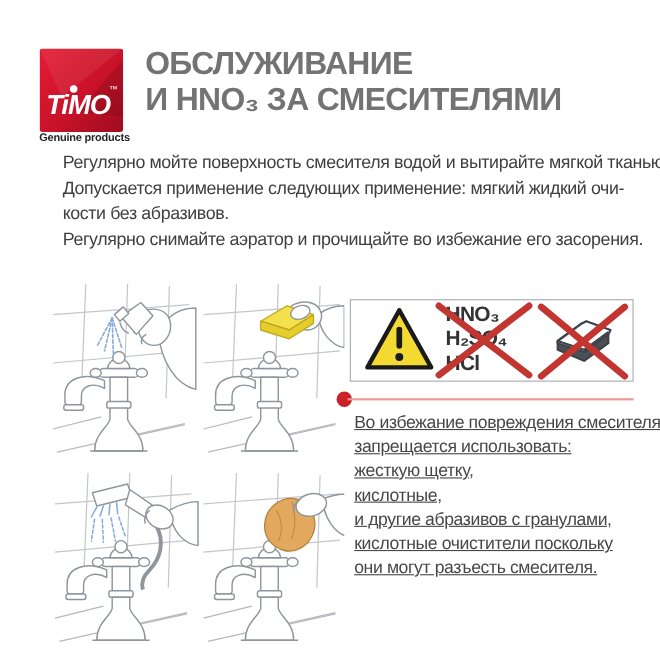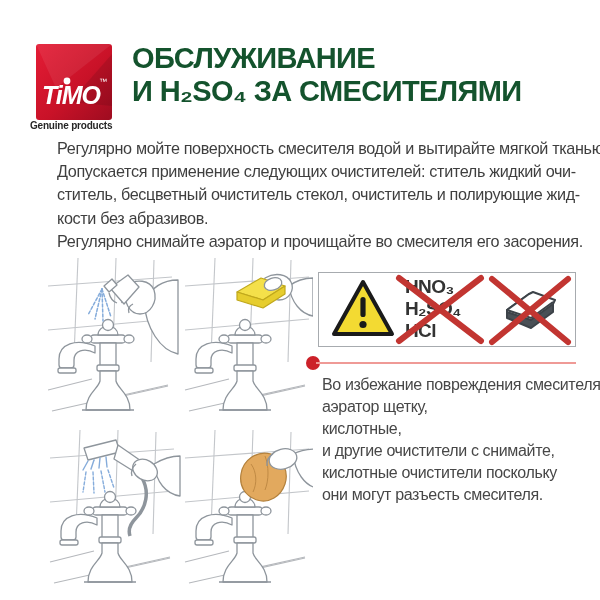--- a/index.html
+++ b/index.html
@@ -4,27 +4,27 @@
 <style>
   html,body{margin:0;padding:0;background:#e8e8e8;}
   .page{
     position:relative;width:600px;height:600px;margin:0 auto;
     background:#ffffff;overflow:hidden;
     font-family:"Liberation Sans","DejaVu Sans",sans-serif;
   }
   
   .logo-square{position:absolute;left:36px;top:44px;width:76px;height:60px;}
   .logo-tagline{
-    position:absolute;left:30px;top:120px;width:88px;text-align:left;
+    position:absolute;left:30px;top:120px;width:88px;text-align:right;
     font-size:10px;font-weight:bold;color:#262626;letter-spacing:-0.2px;
   }
   
   .title{
     position:absolute;left:132px;top:42px;margin:0;
-    font-size:29px;line-height:33px;font-weight:bold;color:#14532d;
+    font-size:29px;line-height:33px;font-weight:bold;color:#737373;
     letter-spacing:-0.6px;white-space:nowrap;
   }
   .title span{display:block;}
   
   .intro{
     position:absolute;left:57px;top:137px;width:510px;
     font-size:16.2px;line-height:23.2px;color:#3f3f3f;letter-spacing:-0.35px;
   }
   .tline{white-space:nowrap;}
   
@@ -50,21 +50,21 @@
   }
   .sep-line{
     position:absolute;left:316px;top:362px;width:260px;height:1.5px;
     background:#ef9a96;
   }
   
   .caution{
     position:absolute;left:322px;top:374px;width:262px;
     font-size:16px;line-height:22px;color:#474747;letter-spacing:-0.35px;
   }
-  .cline{white-space:nowrap;}
+  .cline{white-space:nowrap;text-decoration:underline;}
 </style>
 </head>
 <body>
 
 <div class="page">
 
   <div class="logo-square">
     <svg width="76" height="76" viewBox="0 0 76 76">
       <defs>
         <linearGradient id="lgred" x1="0" y1="0" x2="1" y2="1">
@@ -78,29 +78,28 @@
       <polygon points="76,10 76,62 34,58" fill="#000000" opacity="0.10"></polygon>
       <text x="35" y="60" text-anchor="middle" font-family="Liberation Sans, DejaVu Sans, sans-serif" font-size="25" font-weight="bold" font-style="italic" fill="#ffffff" letter-spacing="-1">TiMO</text>
       <circle cx="31" cy="37" r="3.4" fill="#ffffff"></circle>
       <text x="63" y="40" font-family="Liberation Sans, DejaVu Sans, sans-serif" font-size="8" fill="#ffffff">™</text>
     </svg>
   </div>
   <div class="logo-tagline">Genuine products</div>
 
   <h1 class="title">
     <span>ОБСЛУЖИВАНИЕ</span>
-    <span>И H₂SO₄ ЗА СМЕСИТЕЛЯМИ</span>
+    <span>И HNO₃ ЗА СМЕСИТЕЛЯМИ</span>
   </h1>
 
   <div class="intro">
     <div class="tline">Регулярно мойте поверхность смесителя водой и вытирайте мягкой тканью.</div>
-    <div class="tline">Допускается применение следующих очистителей: ститель жидкий очи-</div>
-    <div class="tline">ститель, бесцветный очиститель стекол, очиститель и полирующие жид-</div>
+    <div class="tline">Допускается применение следующих применение: мягкий жидкий очи-</div>
     <div class="tline">кости без абразивов.</div>
-    <div class="tline">Регулярно снимайте аэратор и прочищайте во смесителя его засорения.</div>
+    <div class="tline">Регулярно снимайте аэратор и прочищайте во избежание его засорения.</div>
   </div>
 
   <svg class="illustrations" width="265" height="338" viewBox="0 0 265 338">
     <defs>
       <g id="scene">
 
         <g stroke="#c3c6ca" stroke-width="1.1" fill="none">
           <line x1="30" y1="0" x2="26" y2="98"></line>
           <line x1="68" y1="0" x2="65" y2="92"></line>
           <line x1="106" y1="2" x2="103" y2="104"></line>
@@ -234,20 +233,21 @@
         <line x1="81" y1="5" x2="5" y2="68"></line>
       </g>
     </svg>
   </div>
 
   <div class="sep-dot"></div>
   <div class="sep-line"></div>
 
   <div class="caution">
     <div class="cline">Во избежание повреждения смесителя</div>
-    <div class="cline">аэратор щетку,</div>
+    <div class="cline">запрещается использовать:</div>
+    <div class="cline">жесткую щетку,</div>
     <div class="cline">кислотные,</div>
-    <div class="cline">и другие очистители с снимайте,</div>
+    <div class="cline">и другие абразивов с гранулами,</div>
     <div class="cline">кислотные очистители поскольку</div>
     <div class="cline">они могут разъесть смесителя.</div>
   </div>
 
 </div>
 
 </body></html>

